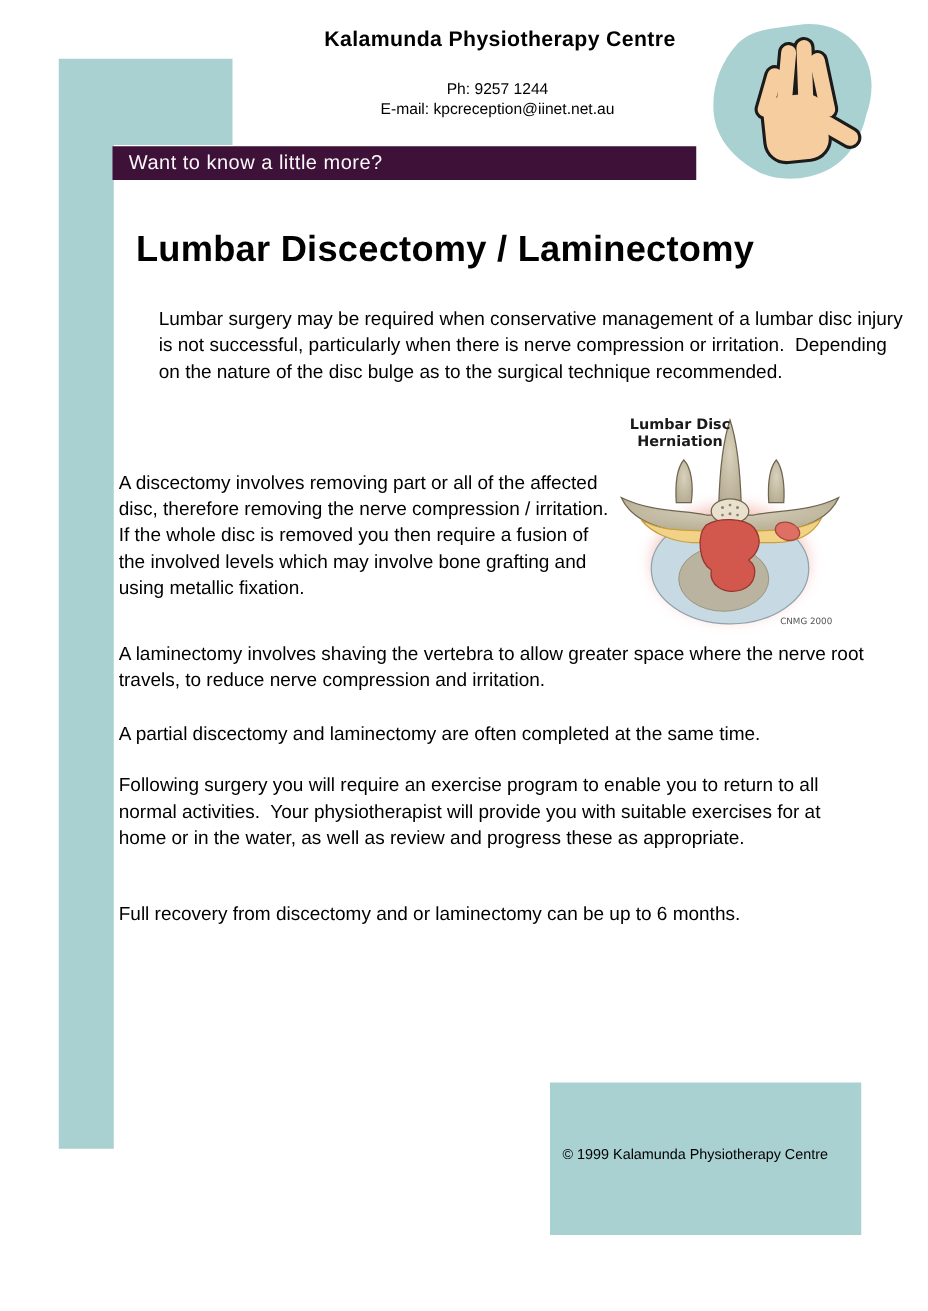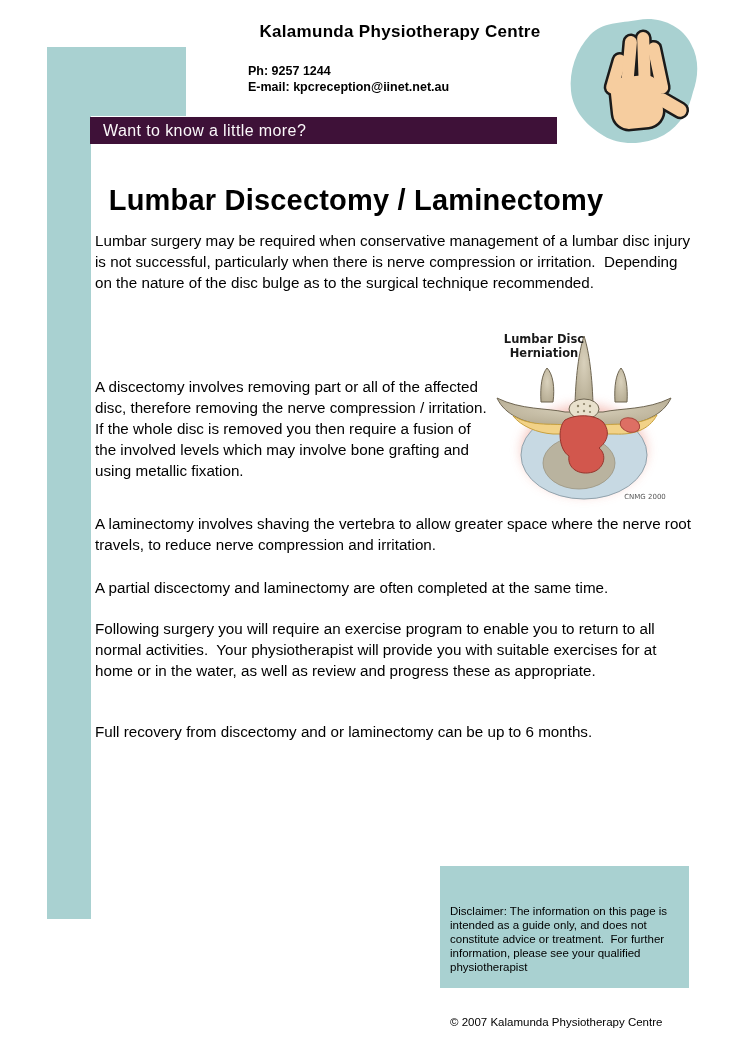--- a/index.html
+++ b/index.html
@@ -10,32 +10,32 @@
   }
   .abs { position:absolute; }
 
   
   #teal-top  { left:47px; top:47px;  width:139px; height:69px;  background:#a9d1d1; }
   #teal-col  { left:47px; top:116px; width:44px;  height:803px; background:#a9d1d1; }
 
   
   #clinic-name { left:140px; top:22px; width:520px; text-align:center;
                  font-size:17px; font-weight:bold; letter-spacing:.3px; }
-  #contact { left:248px; top:64px; width:300px; text-align:left;
-             font-size:12.5px; line-height:15.5px;font-weight:bold; }
+  #contact { left:248px; top:64px; width:300px; text-align:center;
+             font-size:12.5px; line-height:15.5px; }
   #banner { left:90px; top:117px; width:467px; height:27px; background:#3e1138;
             color:#fbf8fa; font-size:16px; line-height:27px; padding-left:13px;
             letter-spacing:.4px; }
   #logo { left:560px; top:12px; width:150px; height:145px; }
 
   
   #page-title { left:95px; top:184px; width:522px; text-align:center;
                 font-size:29px; font-weight:bold; letter-spacing:.2px; }
   .para { left:95px; font-size:15.2px; line-height:21px; white-space:pre-wrap; }
-  #p1 { top:230px; width:596px; }
+  #p1 { top:245px; width:596px;margin-left:32px; }
   #p2 { top:376px; width:396px; }
   #p3 { top:513px; width:600px; }
   #p4 { top:577px; width:600px; }
   #p5 { top:618px; width:600px; }
   #p6 { top:721px; width:600px; }
 
   
   #figure { left:487px; top:322px; width:193px; height:186px; }
 
   
@@ -131,15 +131,14 @@
              C120,132 118,146 106,150 C92,154 80,146 82,134 C72,128 70,106 78,98 Z" fill="#d2574d" stroke="#96352d" stroke-width="1"></path>
     <ellipse cx="143" cy="103" rx="10" ry="7" transform="rotate(18 143 103)" fill="#dd6f64" stroke="#a5463c" stroke-width="1"></ellipse>
 
     <text x="57" y="21" text-anchor="middle" font-family="DejaVu Sans, sans-serif" font-size="11.5" font-weight="bold" fill="#1a1a1a">Lumbar Disc</text>
     <text x="57" y="35" text-anchor="middle" font-family="DejaVu Sans, sans-serif" font-size="11.5" font-weight="bold" fill="#1a1a1a">Herniation</text>
     <text x="158" y="177" text-anchor="middle" font-family="DejaVu Sans, sans-serif" font-size="7" fill="#555">CNMG 2000</text>
   </svg>
 </div>
 
 <div class="abs" id="disclaimer-box">
-  <div>Disclaimer: The information on this page is intended as a guide only, and does not constitute advice or treatment.  For further information, please see your qualified physiotherapist</div>
-  <div id="copyright">© 2007 Kalamunda Physiotherapy Centre</div>
+  <div id="copyright">© 1999 Kalamunda Physiotherapy Centre</div>
 </div>
 
 </body></html>

